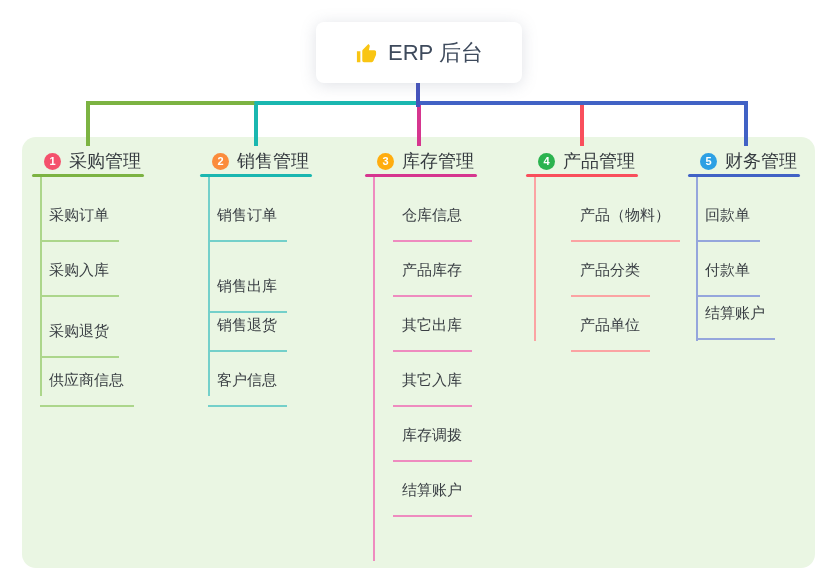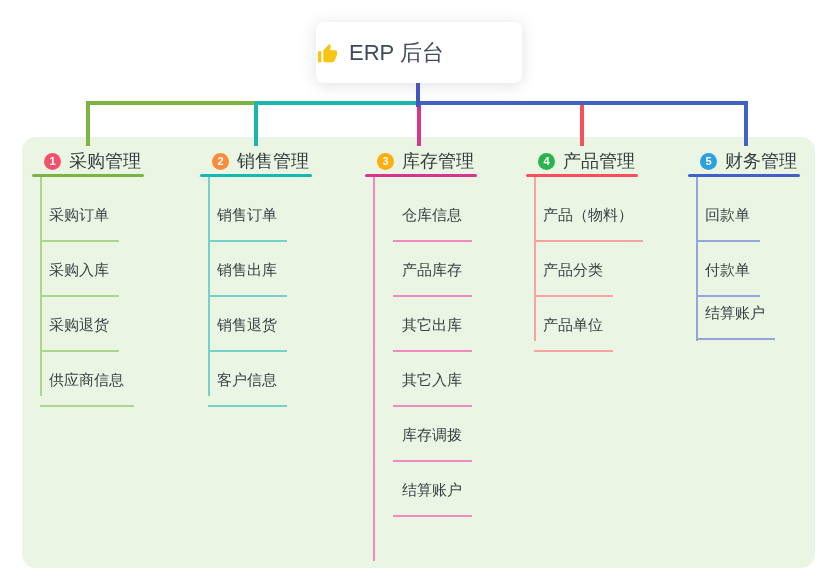--- a/index.html
+++ b/index.html
@@ -2,21 +2,21 @@
 <html><head>
 <meta charset="utf-8">
 <style>
   html,body{margin:0;padding:0;background:#fff;}
   .stage{position:relative;width:839px;height:588px;background:#ffffff;
          font-family:"Liberation Sans","DejaVu Sans",sans-serif;overflow:hidden;}
 
   
   .root-card{position:absolute;left:316px;top:22px;width:206px;height:61px;background:#fff;
              border-radius:8px;box-shadow:0 2px 16px rgba(110,120,140,.22);
-             display:flex;align-items:center;gap:10px;
+             display:flex;align-items:center;justify-content:center;gap:10px;
              font-size:22px;color:#3E4A5C;cursor:pointer;z-index:4;}
   .thumb{width:23px;height:23px;flex:0 0 23px;margin-top:2px;}
 
   
   .panel{position:absolute;left:22px;top:137px;width:793px;height:431px;
          background:#EAF6E3;border-radius:14px;}
 
   
   .h{position:absolute;top:101px;height:4px;z-index:2;border-radius:2px;}
   .v{position:absolute;width:4px;z-index:1;}
@@ -42,21 +42,21 @@
          white-space:nowrap;cursor:pointer;}
   .child span{font-size:15px;color:#3A3F44;}
 
   .b1 .uline{background:#7CB342;} .b1 .badge{background:#F4516C;}
   .b1 .rail{background:#ACD68B;}  .b1 .child{border-color:#ACD68B;}
   .b2 .uline{background:#1AB7B0;} .b2 .badge{background:#FB8C3C;}
   .b2 .rail{background:#74D0CA;}  .b2 .child{border-color:#74D0CA;}
   .b3 .uline{background:#D6368F;} .b3 .badge{background:#FFAD0F;}
   .b3 .rail{background:#EE8BBF;}  .b3 .child{border-color:#EE8BBF;margin-left:20px;}
   .b4 .uline{background:#F94F5C;} .b4 .badge{background:#2BB34F;}
-  .b4 .rail{background:#FBA3A3;}  .b4 .child{border-color:#FBA3A3;}
+  .b4 .rail{background:#FBA3A3;}  .b4 .child{border-color:#FBA3A3;margin-left:37px;}
   .b5 .uline{background:#4162C5;} .b5 .badge{background:#2DA0E4;}
   .b5 .rail{background:#95A6DC;}  .b5 .child{border-color:#95A6DC;}
 </style>
 </head>
 <body>
 
 <div class="stage">
 
   <div class="root-card">
     <svg class="thumb" viewBox="0 0 24 24">
@@ -79,33 +79,33 @@
 
   <div class="branch b1" style="left:32px">
     <div class="bh">
       <span class="badge">1</span>
       <span class="btitle">采购管理</span>
     </div>
     <div class="uline"></div>
     <div class="rail" style="height:219px"></div>
     <div class="child" style="top:56px"><span>采购订单</span></div>
     <div class="child" style="top:111px"><span>采购入库</span></div>
-    <div class="child" style="top:166px"><span>采购退货</span></div>
+    <div class="child" style="top:172px"><span>采购退货</span></div>
     <div class="child" style="top:221px"><span>供应商信息</span></div>
   </div>
 
   <div class="branch b2" style="left:200px">
     <div class="bh">
       <span class="badge">2</span>
       <span class="btitle">销售管理</span>
     </div>
     <div class="uline"></div>
     <div class="rail" style="height:219px"></div>
     <div class="child" style="top:56px"><span>销售订单</span></div>
-    <div class="child" style="top:111px"><span>销售出库</span></div>
+    <div class="child" style="top:127px"><span>销售出库</span></div>
     <div class="child" style="top:166px"><span>销售退货</span></div>
     <div class="child" style="top:221px"><span>客户信息</span></div>
   </div>
 
   <div class="branch b3" style="left:365px">
     <div class="bh">
       <span class="badge">3</span>
       <span class="btitle">库存管理</span>
     </div>
     <div class="uline"></div>

